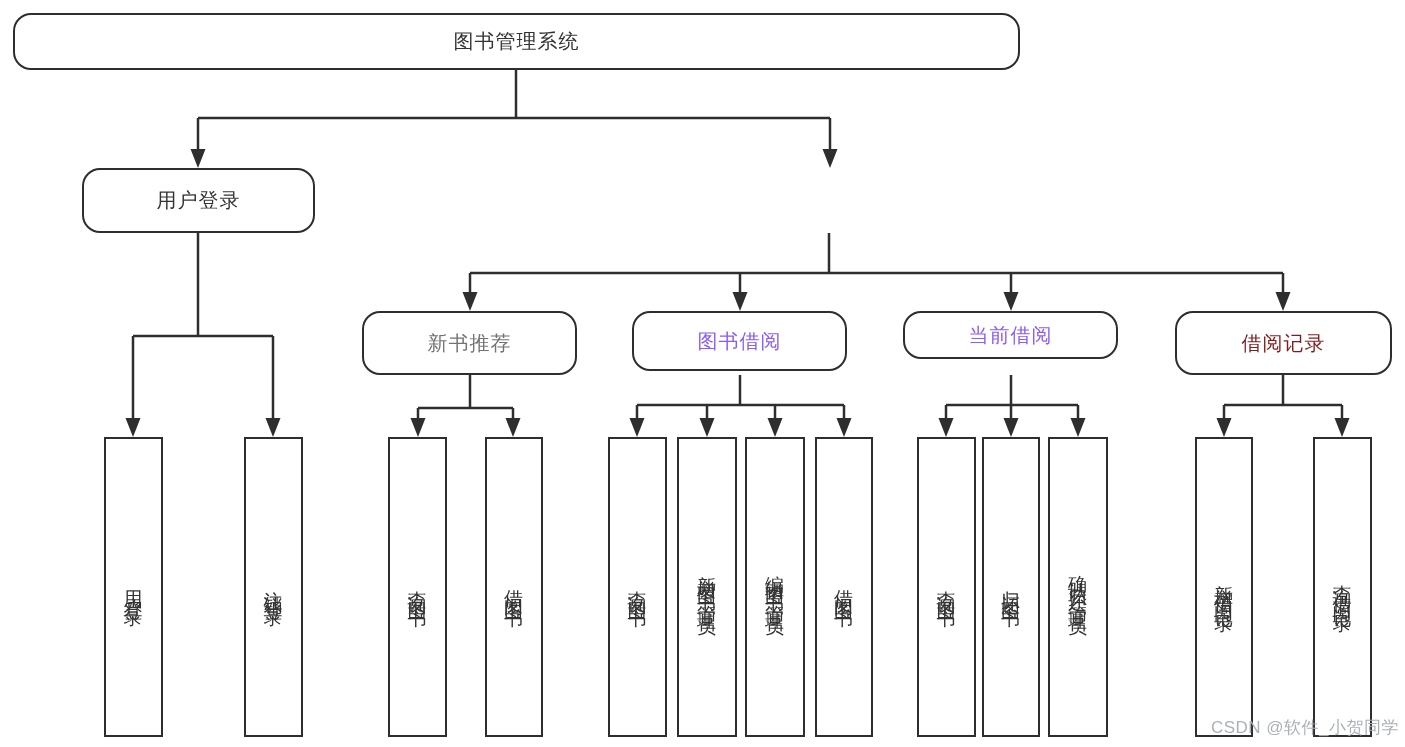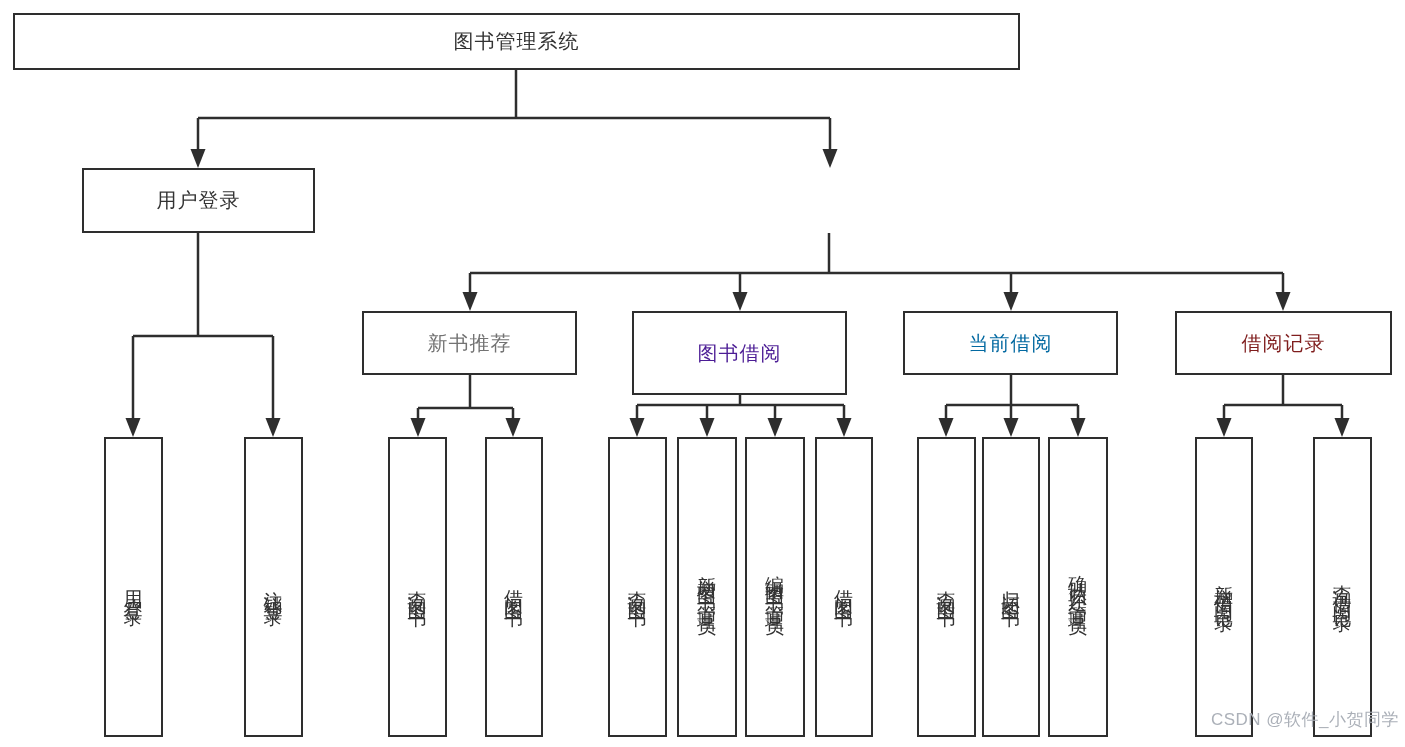--- a/index.html
+++ b/index.html
@@ -20,31 +20,32 @@
     color:#333333;
     display:flex;
     align-items:center;
     justify-content:center;
     text-align:center;
   }
   .node.horizontal{
     font-size:20px;
     letter-spacing:1px;
     white-space:nowrap;
+    border-radius:18px;
   }
   .node.vertical{
     writing-mode:vertical-rl;
     font-size:19px;
     letter-spacing:6px;
     line-height:1;
   }
   .watermark{
     position:absolute;
     right:6px;
-    bottom:16px;
+    bottom:8px;
     font-size:17px;
     letter-spacing:0.5px;
     z-index:5;
     pointer-events:none;
   }
 </style>
 </head>
 <body>
 
 <div class="canvas">
@@ -99,22 +100,22 @@
       <path d="M 946 437 l -7.5 -19 h 15 Z" fill="#2e2e2e"></path>
       <path d="M 1011 437 l -7.5 -19 h 15 Z" fill="#2e2e2e"></path>
       <path d="M 1078 437 l -7.5 -19 h 15 Z" fill="#2e2e2e"></path>
       <path d="M 1224 437 l -7.5 -19 h 15 Z" fill="#2e2e2e"></path>
       <path d="M 1342 437 l -7.5 -19 h 15 Z" fill="#2e2e2e"></path>
     </svg>
   <div id="node-layer">
       <div class="node horizontal" style="left: 13px; top: 13px; width: 1007px; height: 57px; border-color: rgb(46, 46, 46); color: rgb(51, 51, 51);">图书管理系统</div>
       <div class="node horizontal" style="left: 82px; top: 168px; width: 233px; height: 65px; border-color: rgb(46, 46, 46); color: rgb(51, 51, 51);">用户登录</div>
       <div class="node horizontal" style="left: 362px; top: 311px; width: 215px; height: 64px; border-color: rgb(46, 46, 46); color: #737373;">新书推荐</div>
-      <div class="node horizontal" style="left: 632px; top: 311px; width: 215px; height: 84px; border-color: rgb(46, 46, 46); color: #4c1d95;">图书借阅</div>
-      <div class="node horizontal" style="left: 903px; top: 311px; width: 215px; height: 64px; border-color: rgb(46, 46, 46); color: #0369a1;">当前借阅</div>
+      <div class="node horizontal" style="left: 632px; top: 311px; width: 215px; height: 60px; border-color: rgb(46, 46, 46); color: #8b5cf6;">图书借阅</div>
+      <div class="node horizontal" style="left: 903px; top: 311px; width: 215px; height: 48px; border-color: rgb(46, 46, 46); color: #8b5cf6;">当前借阅</div>
       <div class="node horizontal" style="left: 1175px; top: 311px; width: 217px; height: 64px; border-color: rgb(46, 46, 46); color: #7f1d1d;">借阅记录</div>
       <div class="node vertical" style="left: 104px; top: 437px; width: 59px; height: 300px; border-color: rgb(46, 46, 46); color: rgb(51, 51, 51);">用户登录</div>
       <div class="node vertical" style="left: 244px; top: 437px; width: 59px; height: 300px; border-color: rgb(46, 46, 46); color: rgb(51, 51, 51);">注销登录</div>
       <div class="node vertical" style="left: 388px; top: 437px; width: 59px; height: 300px; border-color: rgb(46, 46, 46); color: rgb(51, 51, 51);">查询图书</div>
       <div class="node vertical" style="left: 485px; top: 437px; width: 58px; height: 300px; border-color: rgb(46, 46, 46); color: rgb(51, 51, 51);">借阅图书</div>
       <div class="node vertical" style="left: 608px; top: 437px; width: 59px; height: 300px; border-color: rgb(46, 46, 46); color: rgb(51, 51, 51);">查询图书</div>
       <div class="node vertical" style="left: 677px; top: 437px; width: 60px; height: 300px; border-color: rgb(46, 46, 46); color: rgb(51, 51, 51);">新增图书（管理员）</div>
       <div class="node vertical" style="left: 745px; top: 437px; width: 60px; height: 300px; border-color: rgb(46, 46, 46); color: rgb(51, 51, 51);">编辑图书（管理员）</div>
       <div class="node vertical" style="left: 815px; top: 437px; width: 58px; height: 300px; border-color: rgb(46, 46, 46); color: rgb(51, 51, 51);">借阅图书</div>
       <div class="node vertical" style="left: 917px; top: 437px; width: 59px; height: 300px; border-color: rgb(46, 46, 46); color: rgb(51, 51, 51);">查询图书</div>

